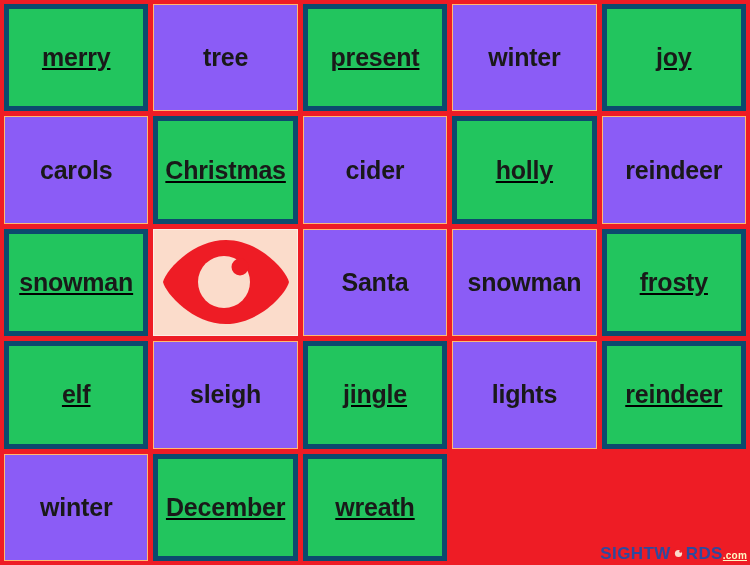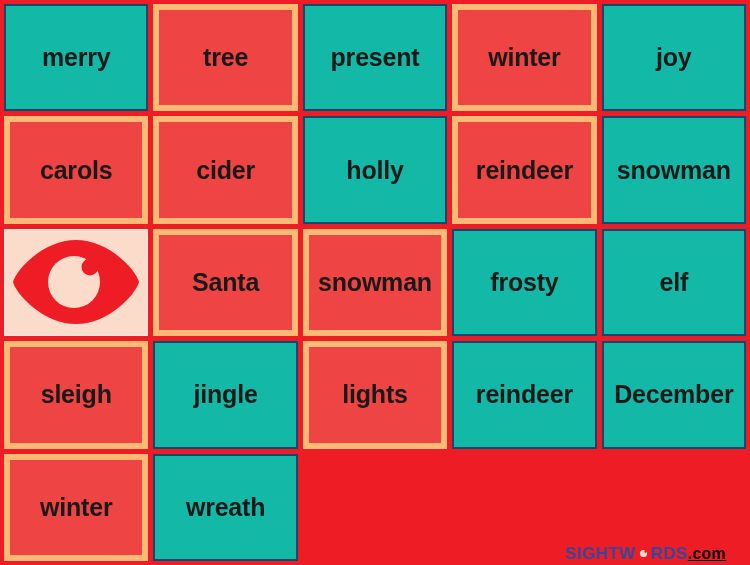--- a/index.html
+++ b/index.html
@@ -37,26 +37,27 @@
   .cell {
     position: relative;
     display: flex;
     align-items: center;
     justify-content: center;
     box-sizing: border-box;
     overflow: hidden;
   }
 
   .cell.cream {
-    background: #14b8a6;
-    border: 2px solid #0c4a6e;
+    background: #22c55e;
+    border: 5px solid #0c4a6e;
+    text-decoration: underline;
   }
   .cell.green {
-    background: #ef4444;
-    border: 6px solid #fdba74;
+    background: #8b5cf6;
+    border: 1px solid #fdba74;
   }
 
   .cell-label {
     font-family: "Liberation Sans", sans-serif;
     font-size: 25px;
     font-weight: bold;
     color: #191919;
     letter-spacing: -0.2px;
     line-height: 1;
     text-align: center;
@@ -71,21 +72,21 @@
   }
   .eye-wrap {
     width: 128px;
     height: 92px;
     display: block;
   }
 
   
   #brand {
     position: absolute;
-    right: 24px;
+    right: 3px;
     bottom: 3px;
     display: flex;
     align-items: baseline;
     line-height: 1;
     pointer-events: auto;
     margin-left: 20px;
   }
   .brand-part {
     font-family: "Liberation Sans", sans-serif;
     font-weight: bold;
@@ -97,22 +98,22 @@
     display: inline-block;
     width: 15px;
     height: 13px;
     margin: 0 0px;
     position: relative;
     top: 1px;
   }
   .brand-tld {
     font-family: "Liberation Sans", sans-serif;
     font-weight: bold;
-    color: #000000;
-    font-size: 16px;
+    color: #fef9c3;
+    font-size: 10px;
     letter-spacing: 0.2px;
     text-decoration: underline;
   }
 </style>
 </head>
 <body>
 
 <div id="bingo-card">
 
   <div id="bingo-grid">
@@ -126,20 +127,23 @@
         <span class="cell-label">present</span>
       </div>
       <div class="cell green">
         <span class="cell-label">winter</span>
       </div>
       <div class="cell cream">
         <span class="cell-label">joy</span>
       </div>
       <div class="cell green">
         <span class="cell-label">carols</span>
+      </div>
+      <div class="cell cream">
+        <span class="cell-label">Christmas</span>
       </div>
       <div class="cell green">
         <span class="cell-label">cider</span>
       </div>
       <div class="cell cream">
         <span class="cell-label">holly</span>
       </div>
       <div class="cell green">
         <span class="cell-label">reindeer</span>
       </div>
@@ -170,25 +174,25 @@
       </div>
       <div class="cell cream">
         <span class="cell-label">jingle</span>
       </div>
       <div class="cell green">
         <span class="cell-label">lights</span>
       </div>
       <div class="cell cream">
         <span class="cell-label">reindeer</span>
       </div>
+      <div class="cell green">
+        <span class="cell-label">winter</span>
+      </div>
       <div class="cell cream">
         <span class="cell-label">December</span>
-      </div>
-      <div class="cell green">
-        <span class="cell-label">winter</span>
       </div>
       <div class="cell cream">
         <span class="cell-label">wreath</span>
       </div>
     </div>
 
   <div id="brand">
     <span class="brand-part">SIGHTW</span>
     <span class="brand-eye">
       <svg viewBox="0 0 30 26" width="15" height="13" xmlns="http://www.w3.org/2000/svg" aria-hidden="true">

